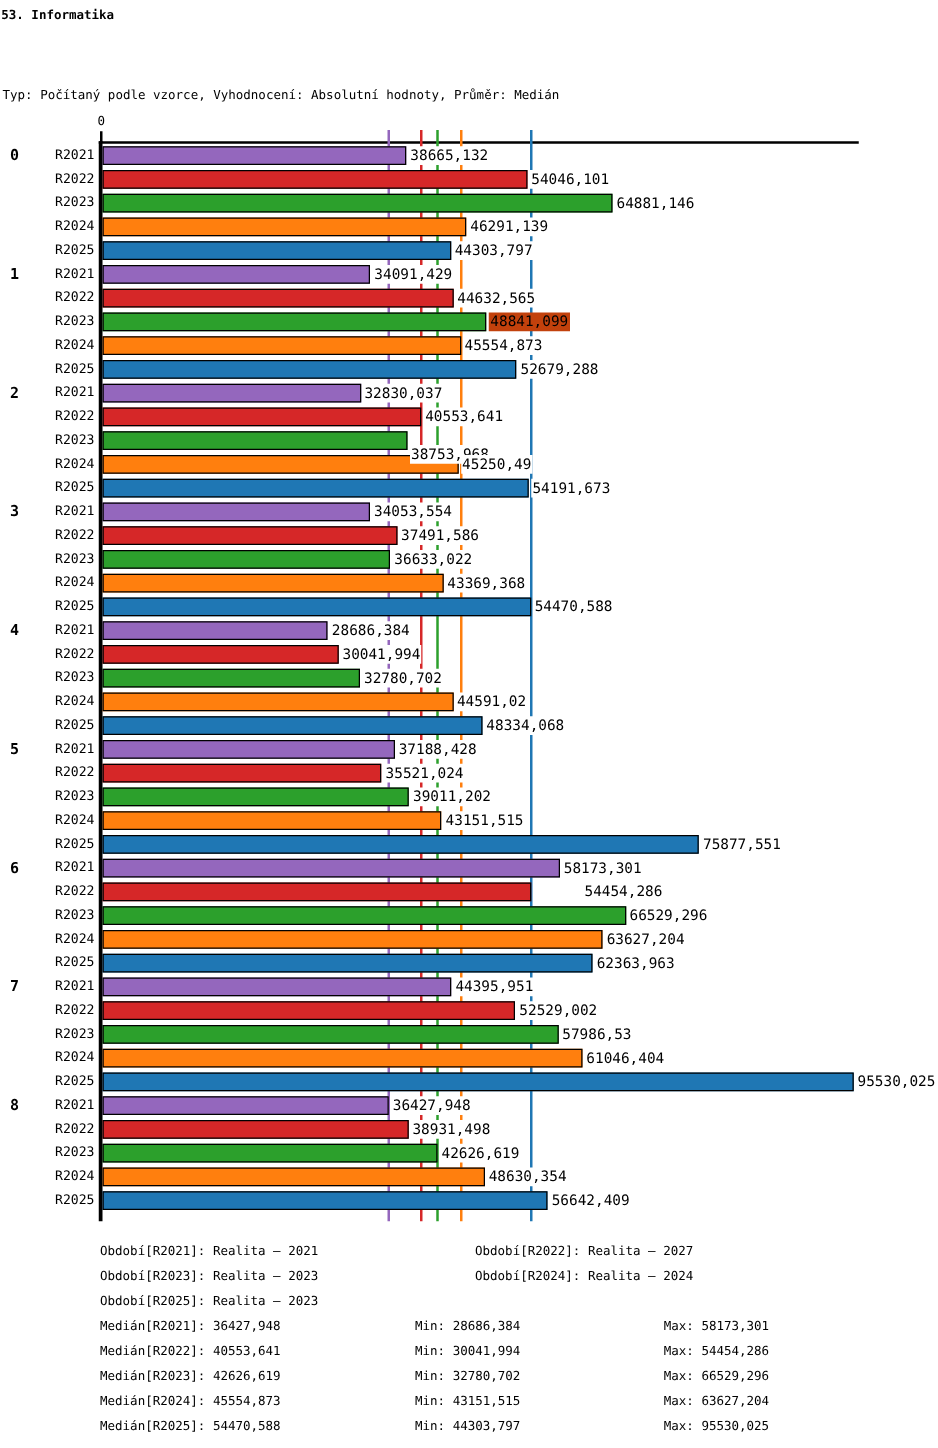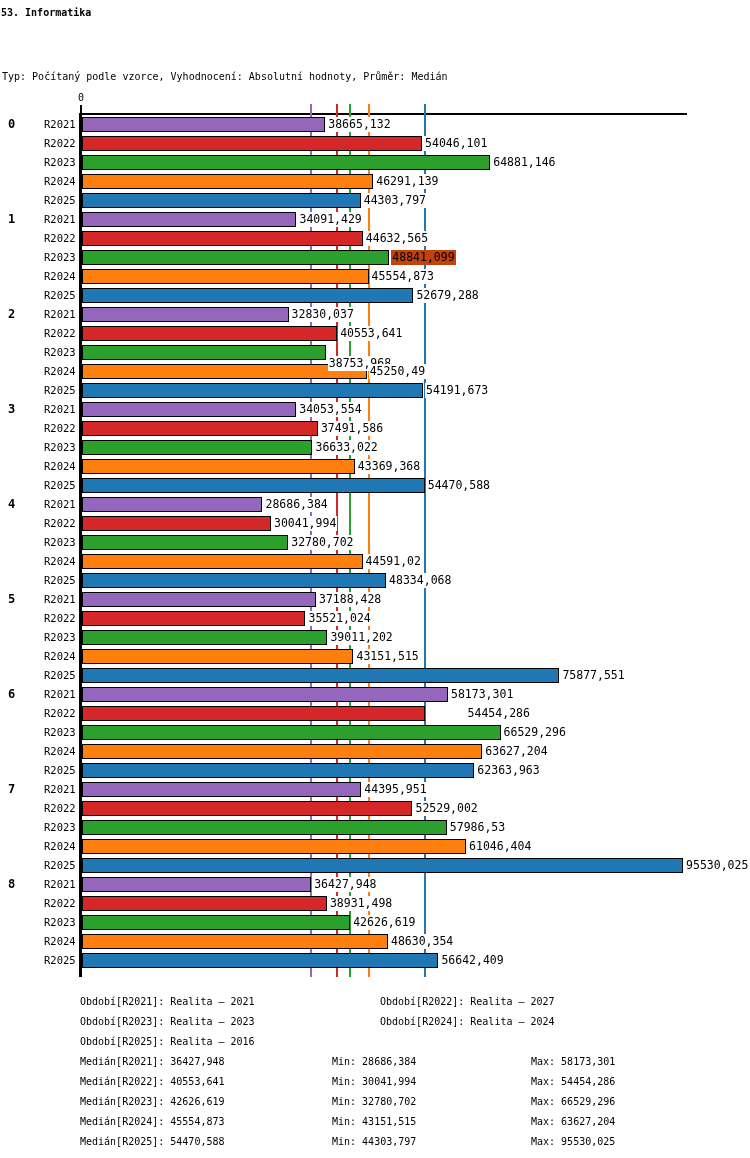--- a/index.html
+++ b/index.html
@@ -178,21 +178,21 @@
       <div class="vallabel" style="left: 389.966px; top: 934px; height: 15px; line-height: 15px; background: rgb(255, 255, 255); padding: 0px 1px; z-index: 3;">48630,354</div>
       <div class="serlabel" style="left: 44px; top: 953px; height: 15px; line-height: 15px; z-index: 2;">R2025</div>
       <div style="left: 82px; top: 953px; width: 356.375px; height: 15px; background: rgb(31, 119, 180); border: 1px solid rgb(0, 0, 0); box-sizing: border-box; z-index: 2;"></div>
       <div class="vallabel" style="left: 440.375px; top: 953px; height: 15px; line-height: 15px; background: rgb(255, 255, 255); padding: 0px 1px; z-index: 3;">56642,409</div>
     </div>
 
   <span class="ltext" style="left:80px;top:995px">Období[R2021]: Realita – 2021</span>
   <span class="ltext" style="left:380px;top:995px">Období[R2022]: Realita – 2027</span>
   <span class="ltext" style="left:80px;top:1015px">Období[R2023]: Realita – 2023</span>
   <span class="ltext" style="left:380px;top:1015px">Období[R2024]: Realita – 2024</span>
-  <span class="ltext" style="left:80px;top:1035px">Období[R2025]: Realita – 2016</span>
+  <span class="ltext" style="left:80px;top:1035px">Období[R2025]: Realita – 2023</span>
 
   <span class="ltext" style="left:80px;top:1055px">Medián[R2021]: 36427,948</span>
   <span class="ltext" style="left:332px;top:1055px">Min: 28686,384</span>
   <span class="ltext" style="left:531px;top:1055px">Max: 58173,301</span>
 
   <span class="ltext" style="left:80px;top:1075px">Medián[R2022]: 40553,641</span>
   <span class="ltext" style="left:332px;top:1075px">Min: 30041,994</span>
   <span class="ltext" style="left:531px;top:1075px">Max: 54454,286</span>
 
   <span class="ltext" style="left:80px;top:1095px">Medián[R2023]: 42626,619</span>

